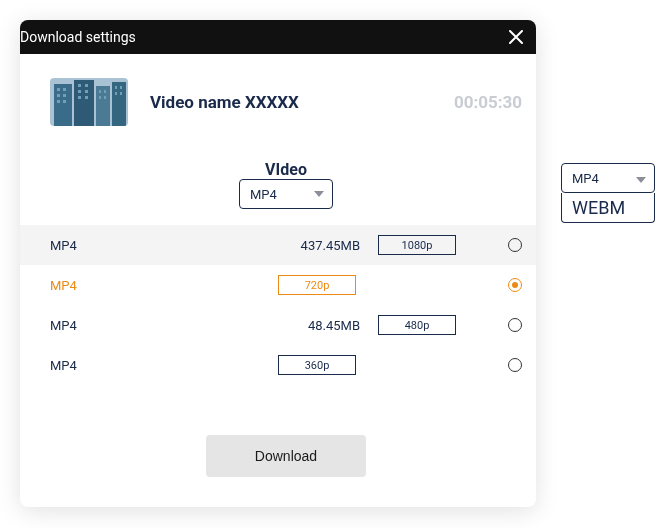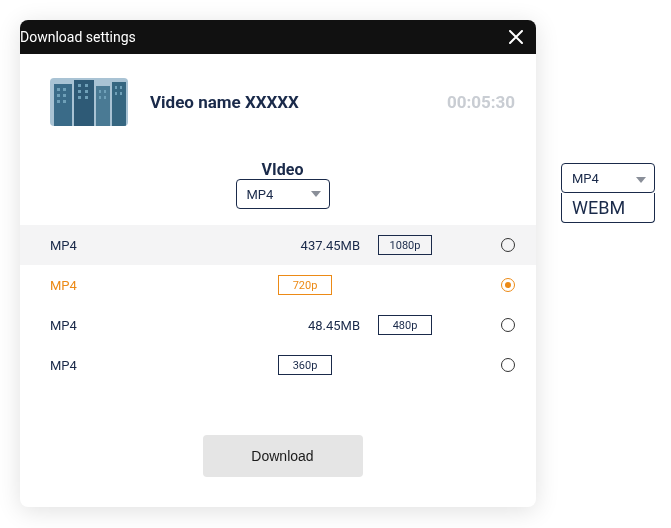--- a/index.html
+++ b/index.html
@@ -39,21 +39,21 @@
     right: 10px;
     top: 7px;
     width: 20px;
     height: 20px;
     cursor: pointer;
     display: flex;
     align-items: center;
     justify-content: center;
   }
   .body {
-    padding: 24px 21px 30px 30px;
+    padding: 24px 14px 30px 30px;
   }
   .info-row {
     display: flex;
     align-items: center;
     margin-bottom: 34px;
   }
   .thumb {
     width: 78px;
     height: 48px;
     border-radius: 4px;
@@ -119,21 +119,21 @@
   .fmt-name {
     width: 210px;
     color: #1a2a4a;
   }
   .fmt-size {
     width: 100px;
     text-align: right;
     color: #1a2a4a;
   }
   .fmt-res {
-    width: 54px;
+    width: 78px;
     height: 20px;
     border: 1px solid #1a2a4a;
     display: flex;
     align-items: center;
     justify-content: center;
     font-size: 11px;
     margin-left: 18px;
     color: #1a2a4a;
   }
   .format-row.selected .fmt-res {

